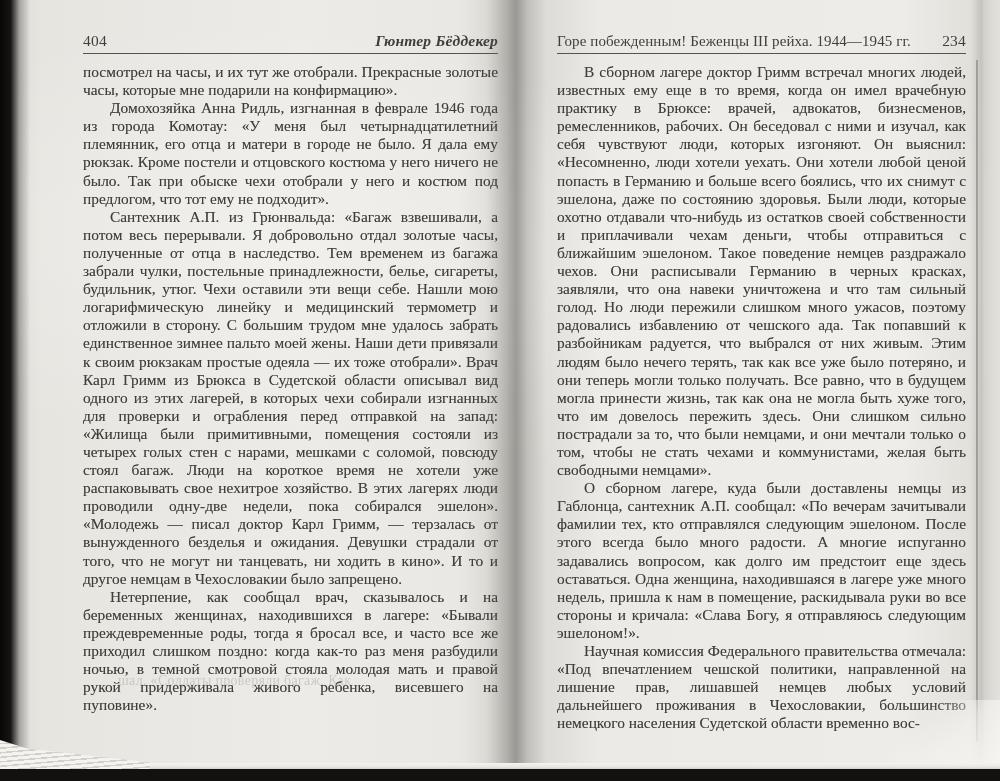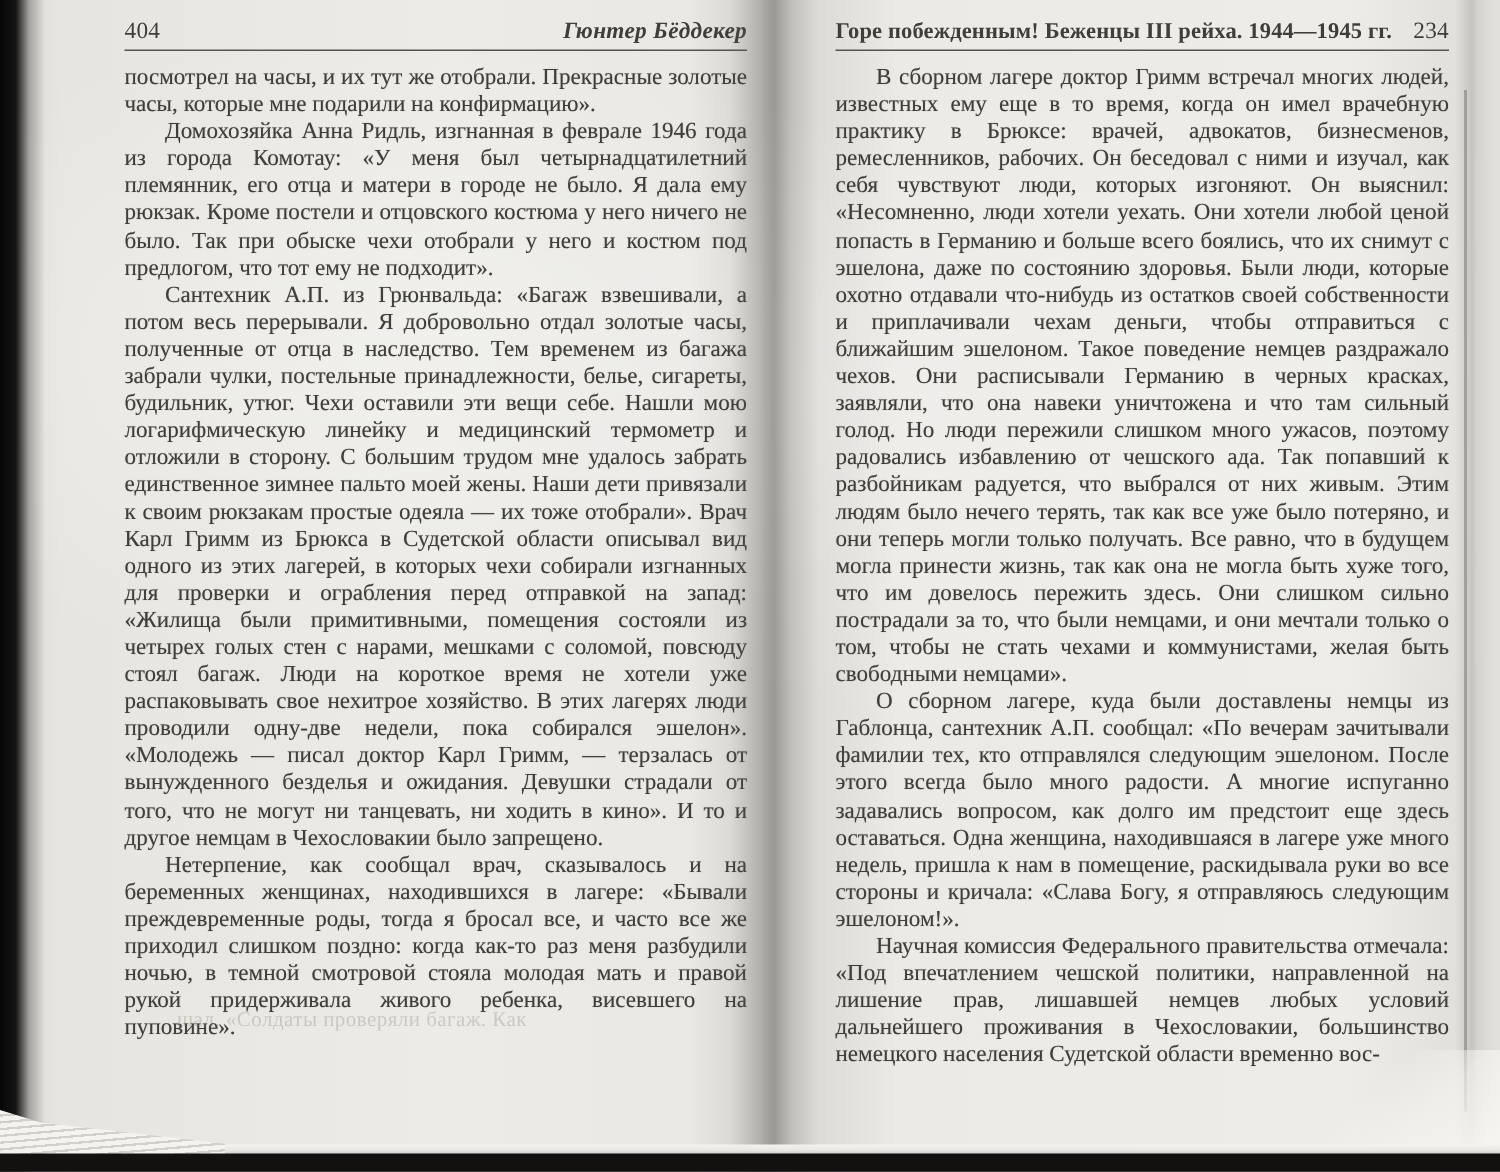--- a/index.html
+++ b/index.html
@@ -51,29 +51,29 @@
     position:absolute;right:0;bottom:11px;height:70px;width:150px;
     background:linear-gradient(315deg,#f6f5f2 0%,rgba(246,245,242,0.65) 35%,rgba(246,245,242,0) 60%);
   }
   .edge-bottom{
     position:absolute;left:0;right:0;bottom:0;height:12px;
     background:linear-gradient(180deg,#28
 2624 0%,#131211 40%,#0b0a0a 100%);
     background:#121110;
   }
   
-  .page{position:absolute;top:12px;color:#3d3b38;}
+  .page{position:absolute;top:32px;color:#3d3b38;}
   .page-left{left:83px;width:415px;}
   .page-right{left:557px;width:409px;}
   .pg-header{
     display:flex;justify-content:space-between;align-items:baseline;
     font-size:15.5px;letter-spacing:0.2px;color:#403e3b;
   }
   .running-author{font-style:italic;font-weight:600;}
-  .running-title{font-weight:700;font-size:15px;letter-spacing:0.1px;text-align:right;}
+  .running-title{font-weight:400;font-size:15px;letter-spacing:0.1px;text-align:right;}
   .pg-num{font-weight:400;}
   .pg-rule{margin-top:3px;border-bottom:1.6px solid #56534f;}
   .pg-body{
     margin-top:9px;
     font-size:15.4px;line-height:18.1px;
     text-align:justify;
     color:#403e3a;
     text-shadow:0 0 0.6px rgba(64,62,58,0.45);
     hyphens:auto;-webkit-hyphens:auto;
   }

